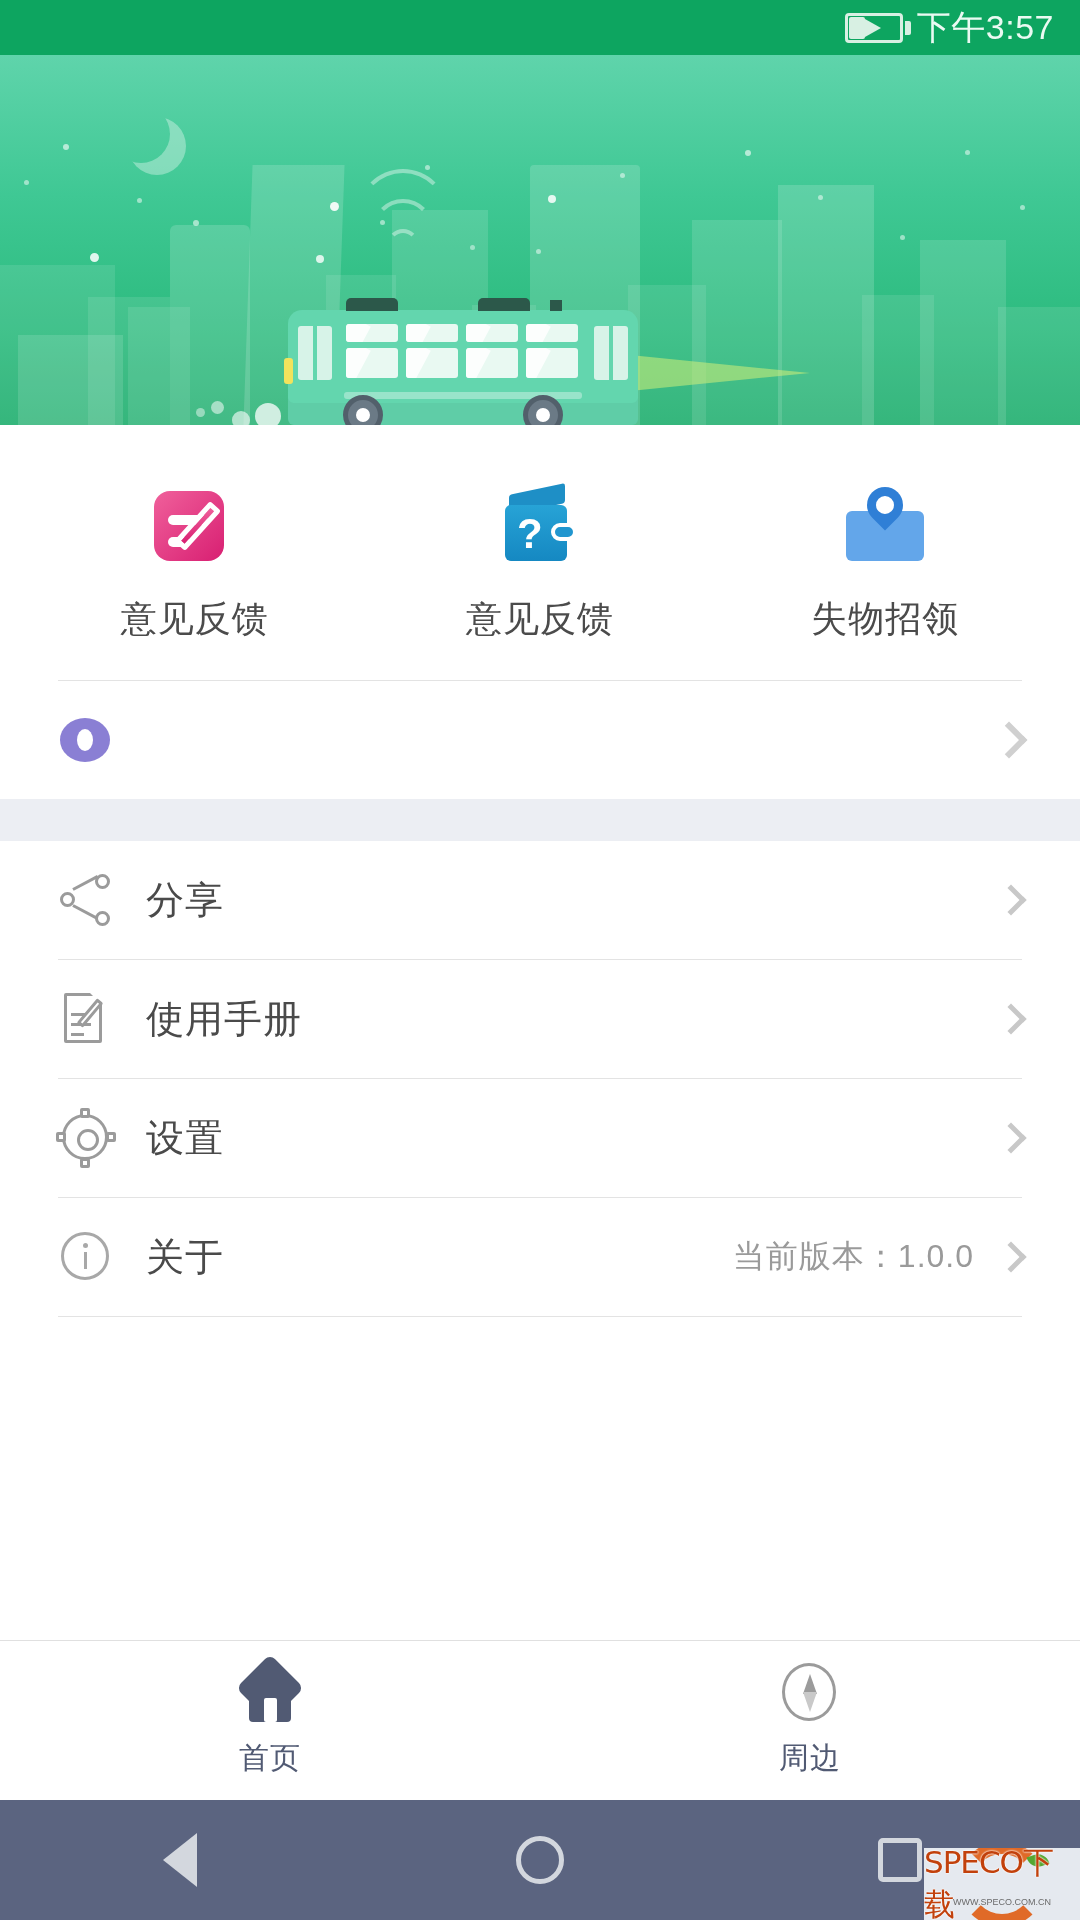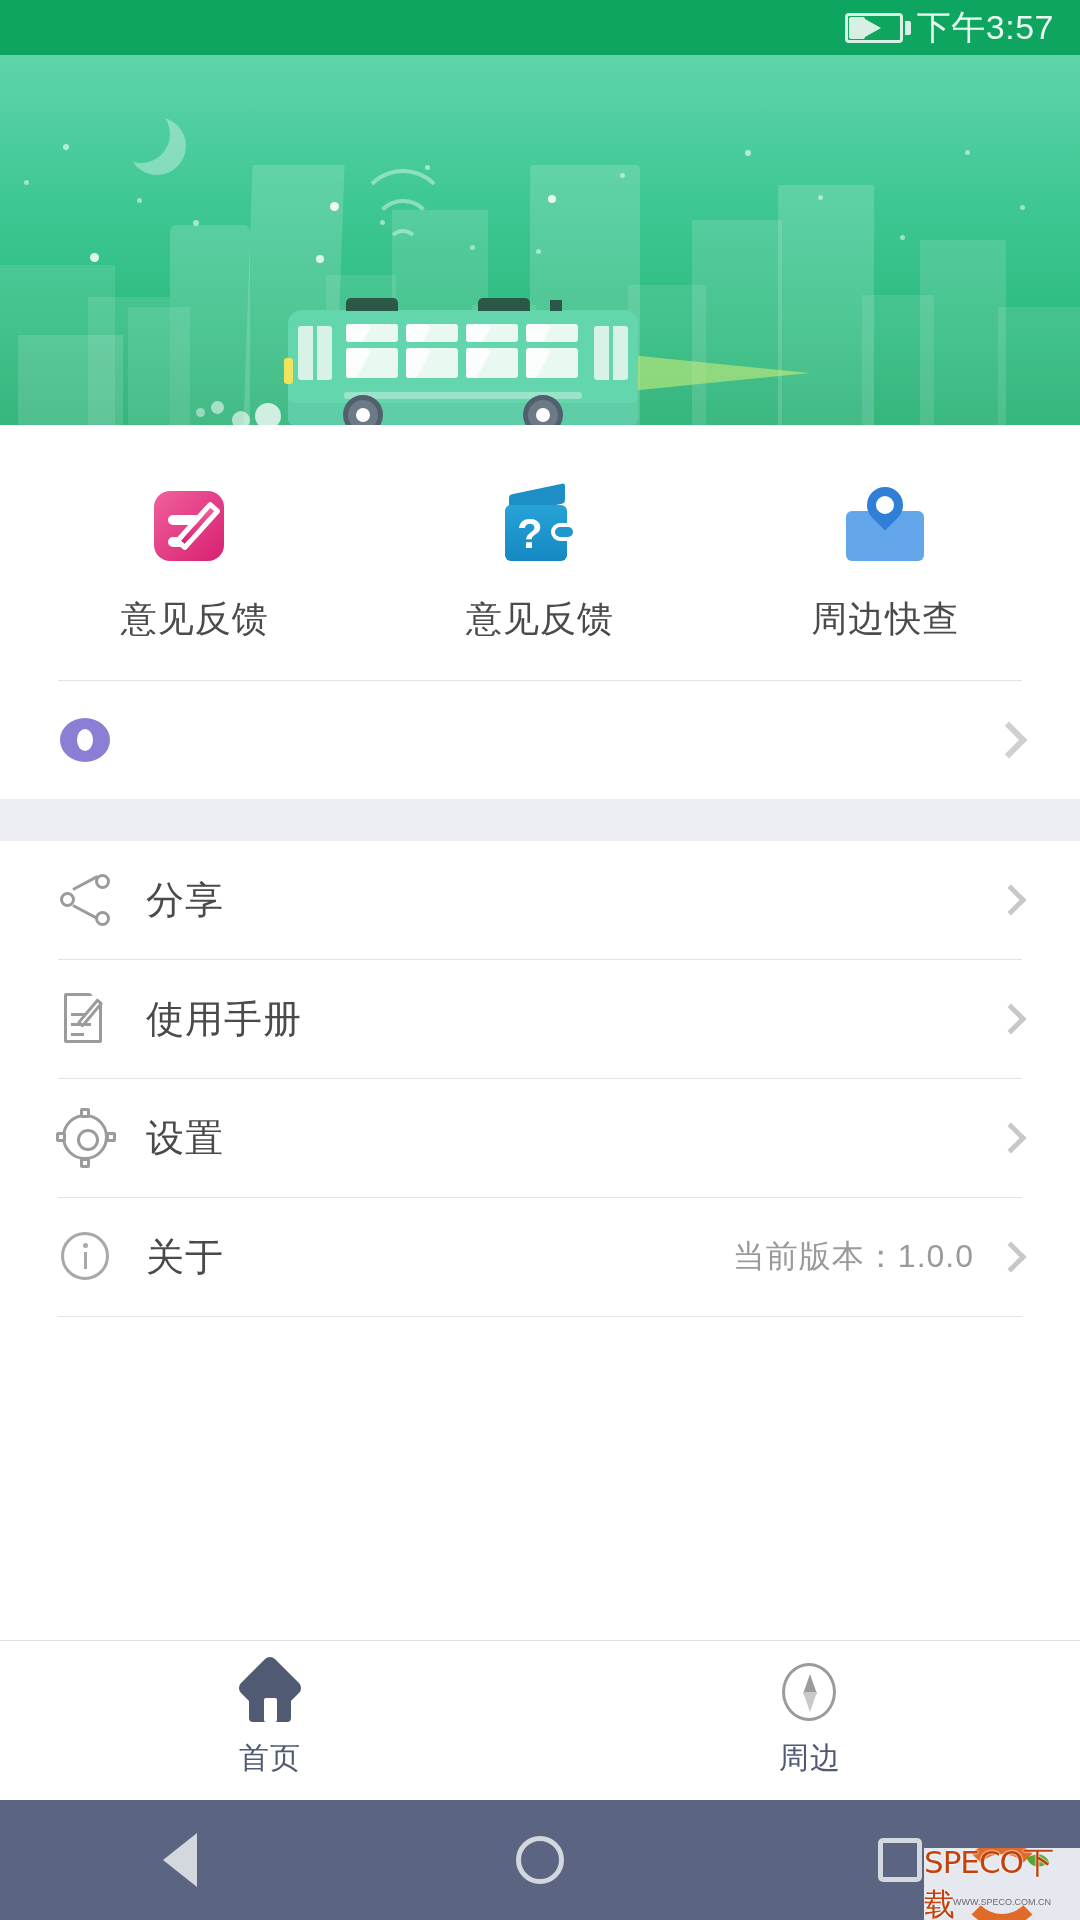--- a/index.html
+++ b/index.html
@@ -428,21 +428,21 @@
     </div>
     <div class="lbl">意见反馈</div>
   </div>
 
 
   <div class="svc">
     <div class="glyph ic-map">
       <div class="card"></div>
         <div class="pin"></div>
     </div>
-    <div class="lbl">周边快查</div>
+    <div class="lbl">失物招领</div>
   </div>
 
 </div>
 
 <div class="sep"></div>
 
 <div class="row more">
   <div class="ic ic-eye">
     <div class="o"></div>
       <div class="i"></div>

